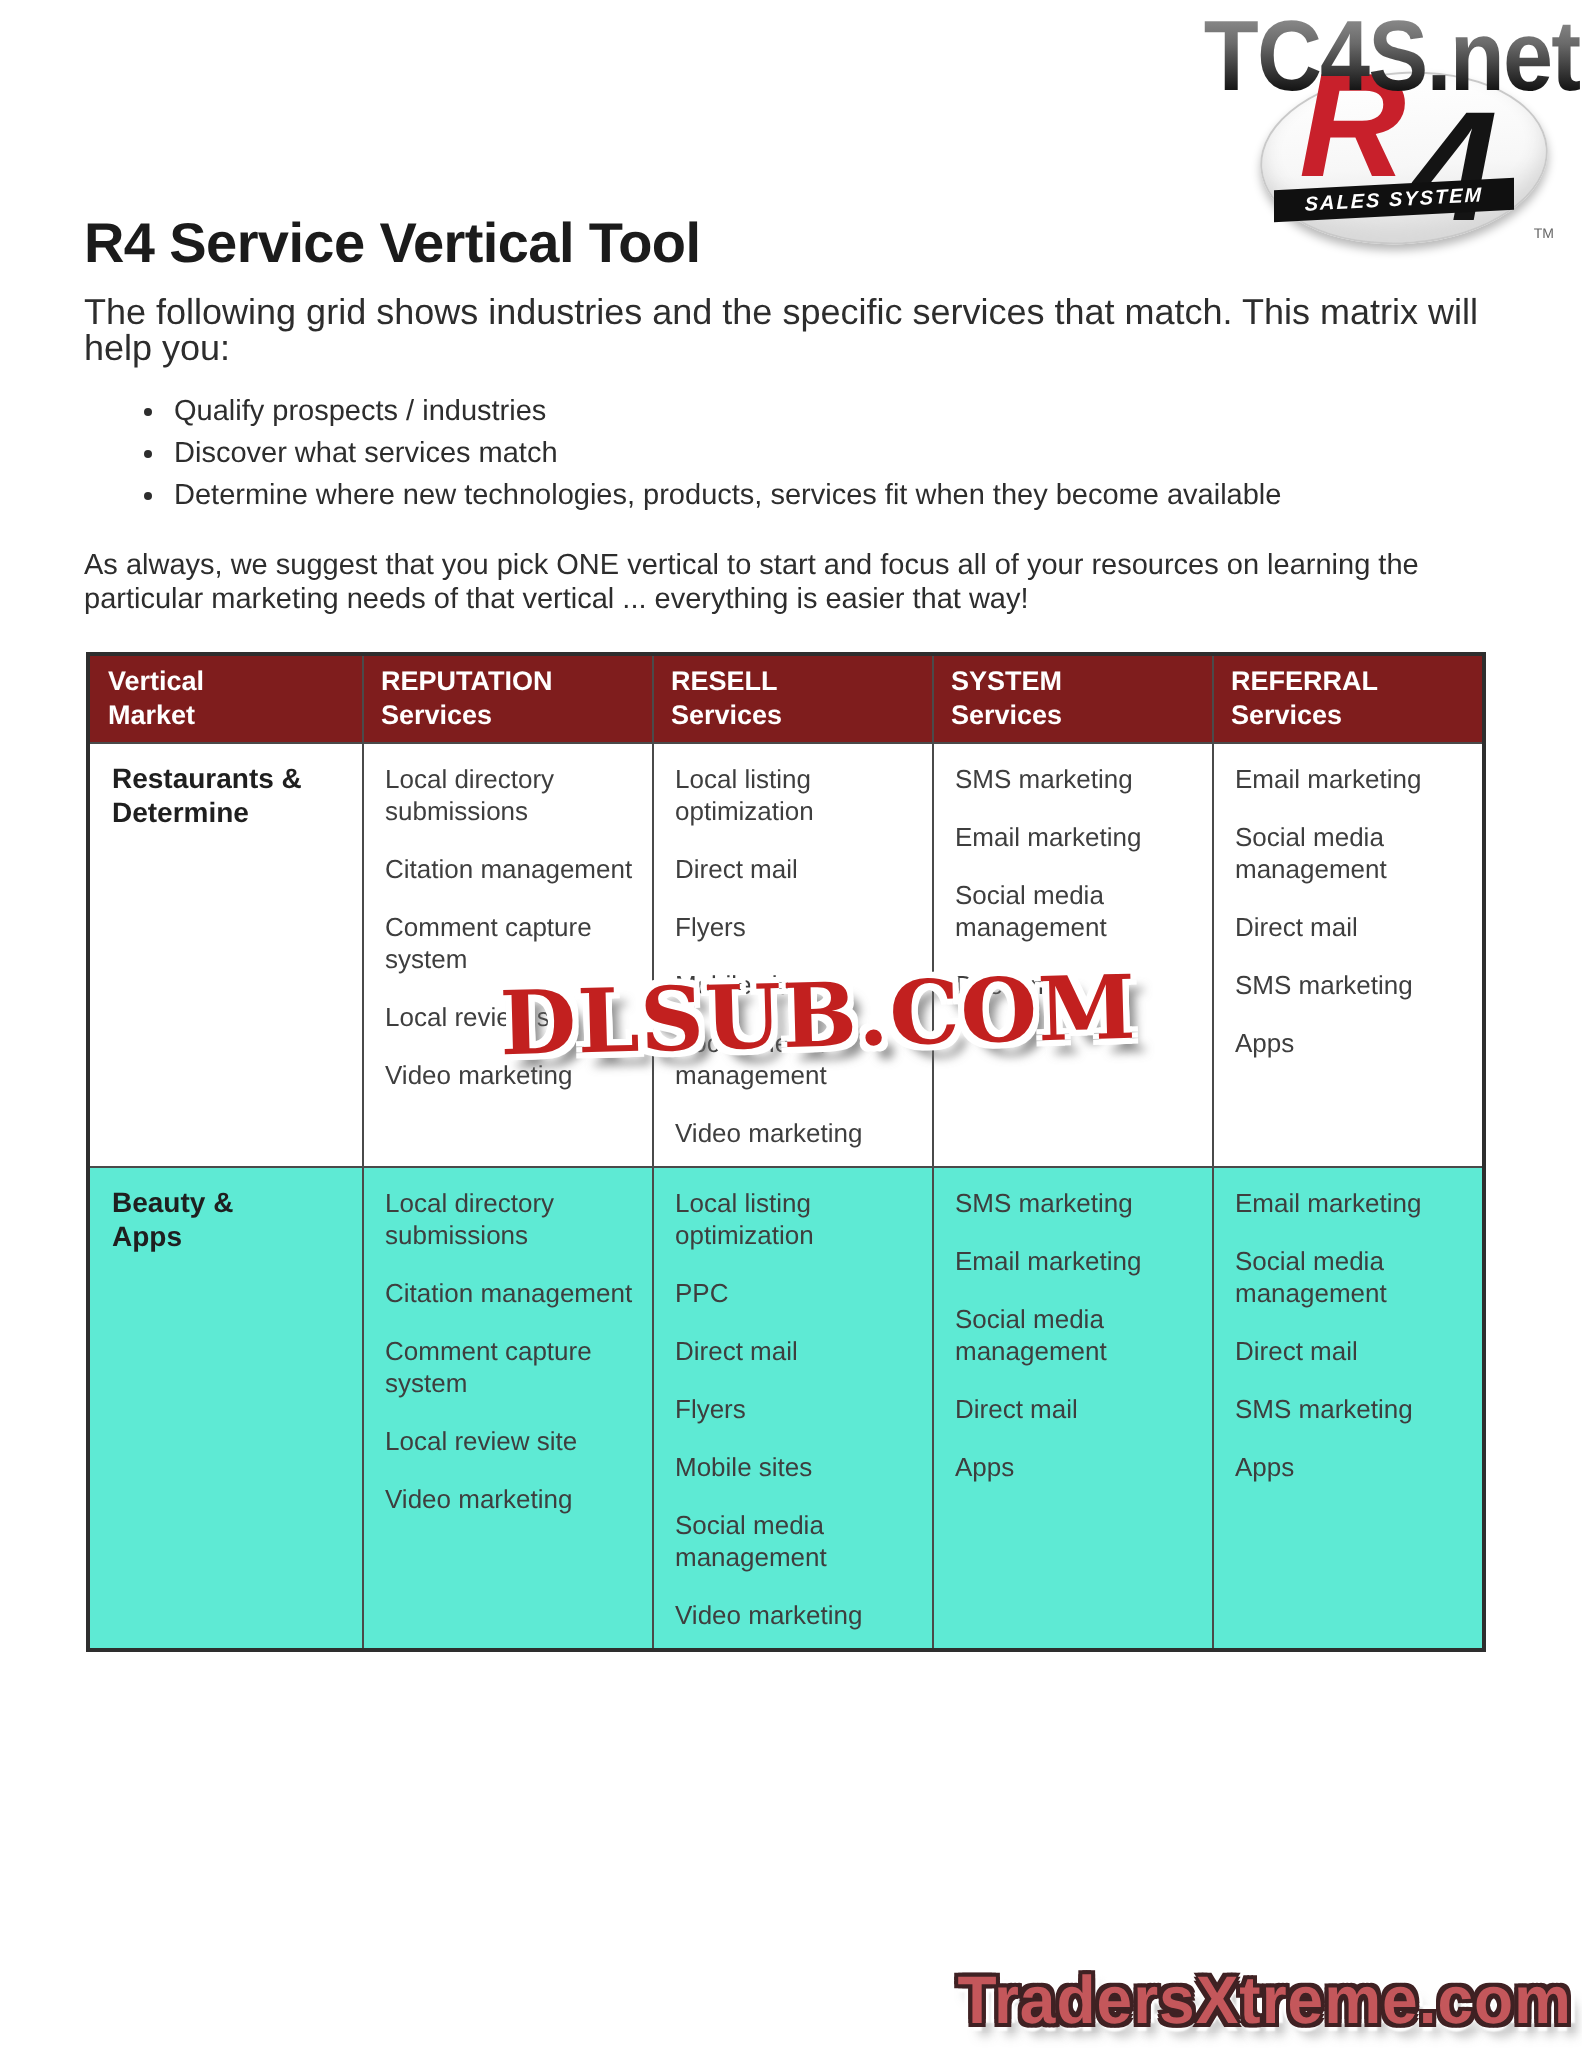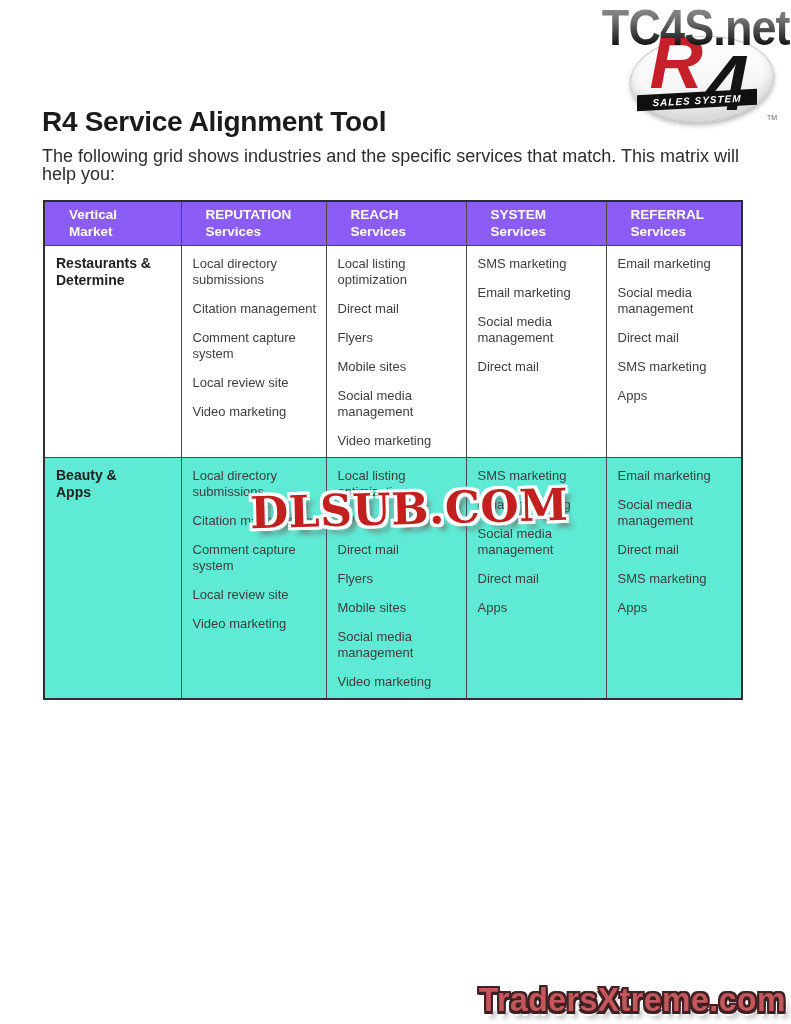--- a/index.html
+++ b/index.html
@@ -75,23 +75,23 @@
   .note { margin: 18px 0 0; width: 706px; font-size: 14.5px; line-height: 17px; color: #2d2d2d; }
 
   
   table.matrix {
     border-collapse: collapse; table-layout: fixed;
     width: 698px; margin: 17px 0 0 1px;
     border: 2px solid #2e2e2e;
   }
   .matrix th, .matrix td { border: 1px solid #4a4a4a; vertical-align: top; text-align: left; }
   .matrix th {
-    background: #8b5cf6; color: #ffffff;
+    background: #7f1d1d; color: #ffffff;
     font-size: 13.5px; font-weight: bold; line-height: 17px;
-    padding: 4px 8px 5px 24px; height: 34px;
+    padding: 4px 8px 5px 9px; height: 34px;
   }
   .matrix th span { display: block; }
   .matrix td { padding: 10px 8px 8px 11px; font-size: 13px; color: #3e3e3e; background: #ffffff; }
   td.market { font-weight: bold; color: #1f1f1f; font-size: 14px; line-height: 17px; padding-top: 9px; }
   td.market span { display: block; }
   .svc { margin: 0 0 13px; line-height: 16px; }
   .svc:last-child { margin-bottom: 0; }
   tr.r1 > td { height: 190px; }
   tr.r2 > td { height: 222px; background: #5eead4; }
 
@@ -129,43 +129,49 @@
   <span class="logo-r">R</span>
   <span class="logo-4">4</span>
   <div class="logo-banner">
     <span>SALES SYSTEM</span>
   </div>
   <span class="logo-tm">TM</span>
   <div class="logo-site">TC4S.net</div>
 </div>
 
 <div class="content">
-  <h1 class="title">R4 Service Alignment Tool</h1>
+  <h1 class="title">R4 Service Vertical Tool</h1>
   <p class="intro">The following grid shows industries and the specific services that match. This matrix will help you:</p>
+  <ul class="points">
+    <li>Qualify prospects / industries</li>
+    <li>Discover what services match</li>
+    <li>Determine where new technologies, products, services fit when they become available</li>
+  </ul>
+  <p class="note">As always, we suggest that you pick ONE vertical to start and focus all of your resources on learning the particular marketing needs of that vertical ... everything is easier that way!</p>
 
   <table class="matrix">
     <colgroup>
       <col style="width:137px">
         <col style="width:145px">
         <col style="width:140px">
         <col style="width:140px">
         <col style="width:136px">
     </colgroup>
     <thead>
       <tr>
         <th>
           <span>Vertical</span>
           <span>Market</span>
         </th>
         <th>
           <span>REPUTATION</span>
           <span>Services</span>
         </th>
         <th>
-          <span>REACH</span>
+          <span>RESELL</span>
           <span>Services</span>
         </th>
         <th>
           <span>SYSTEM</span>
           <span>Services</span>
         </th>
         <th>
           <span>REFERRAL</span>
           <span>Services</span>
         </th>

